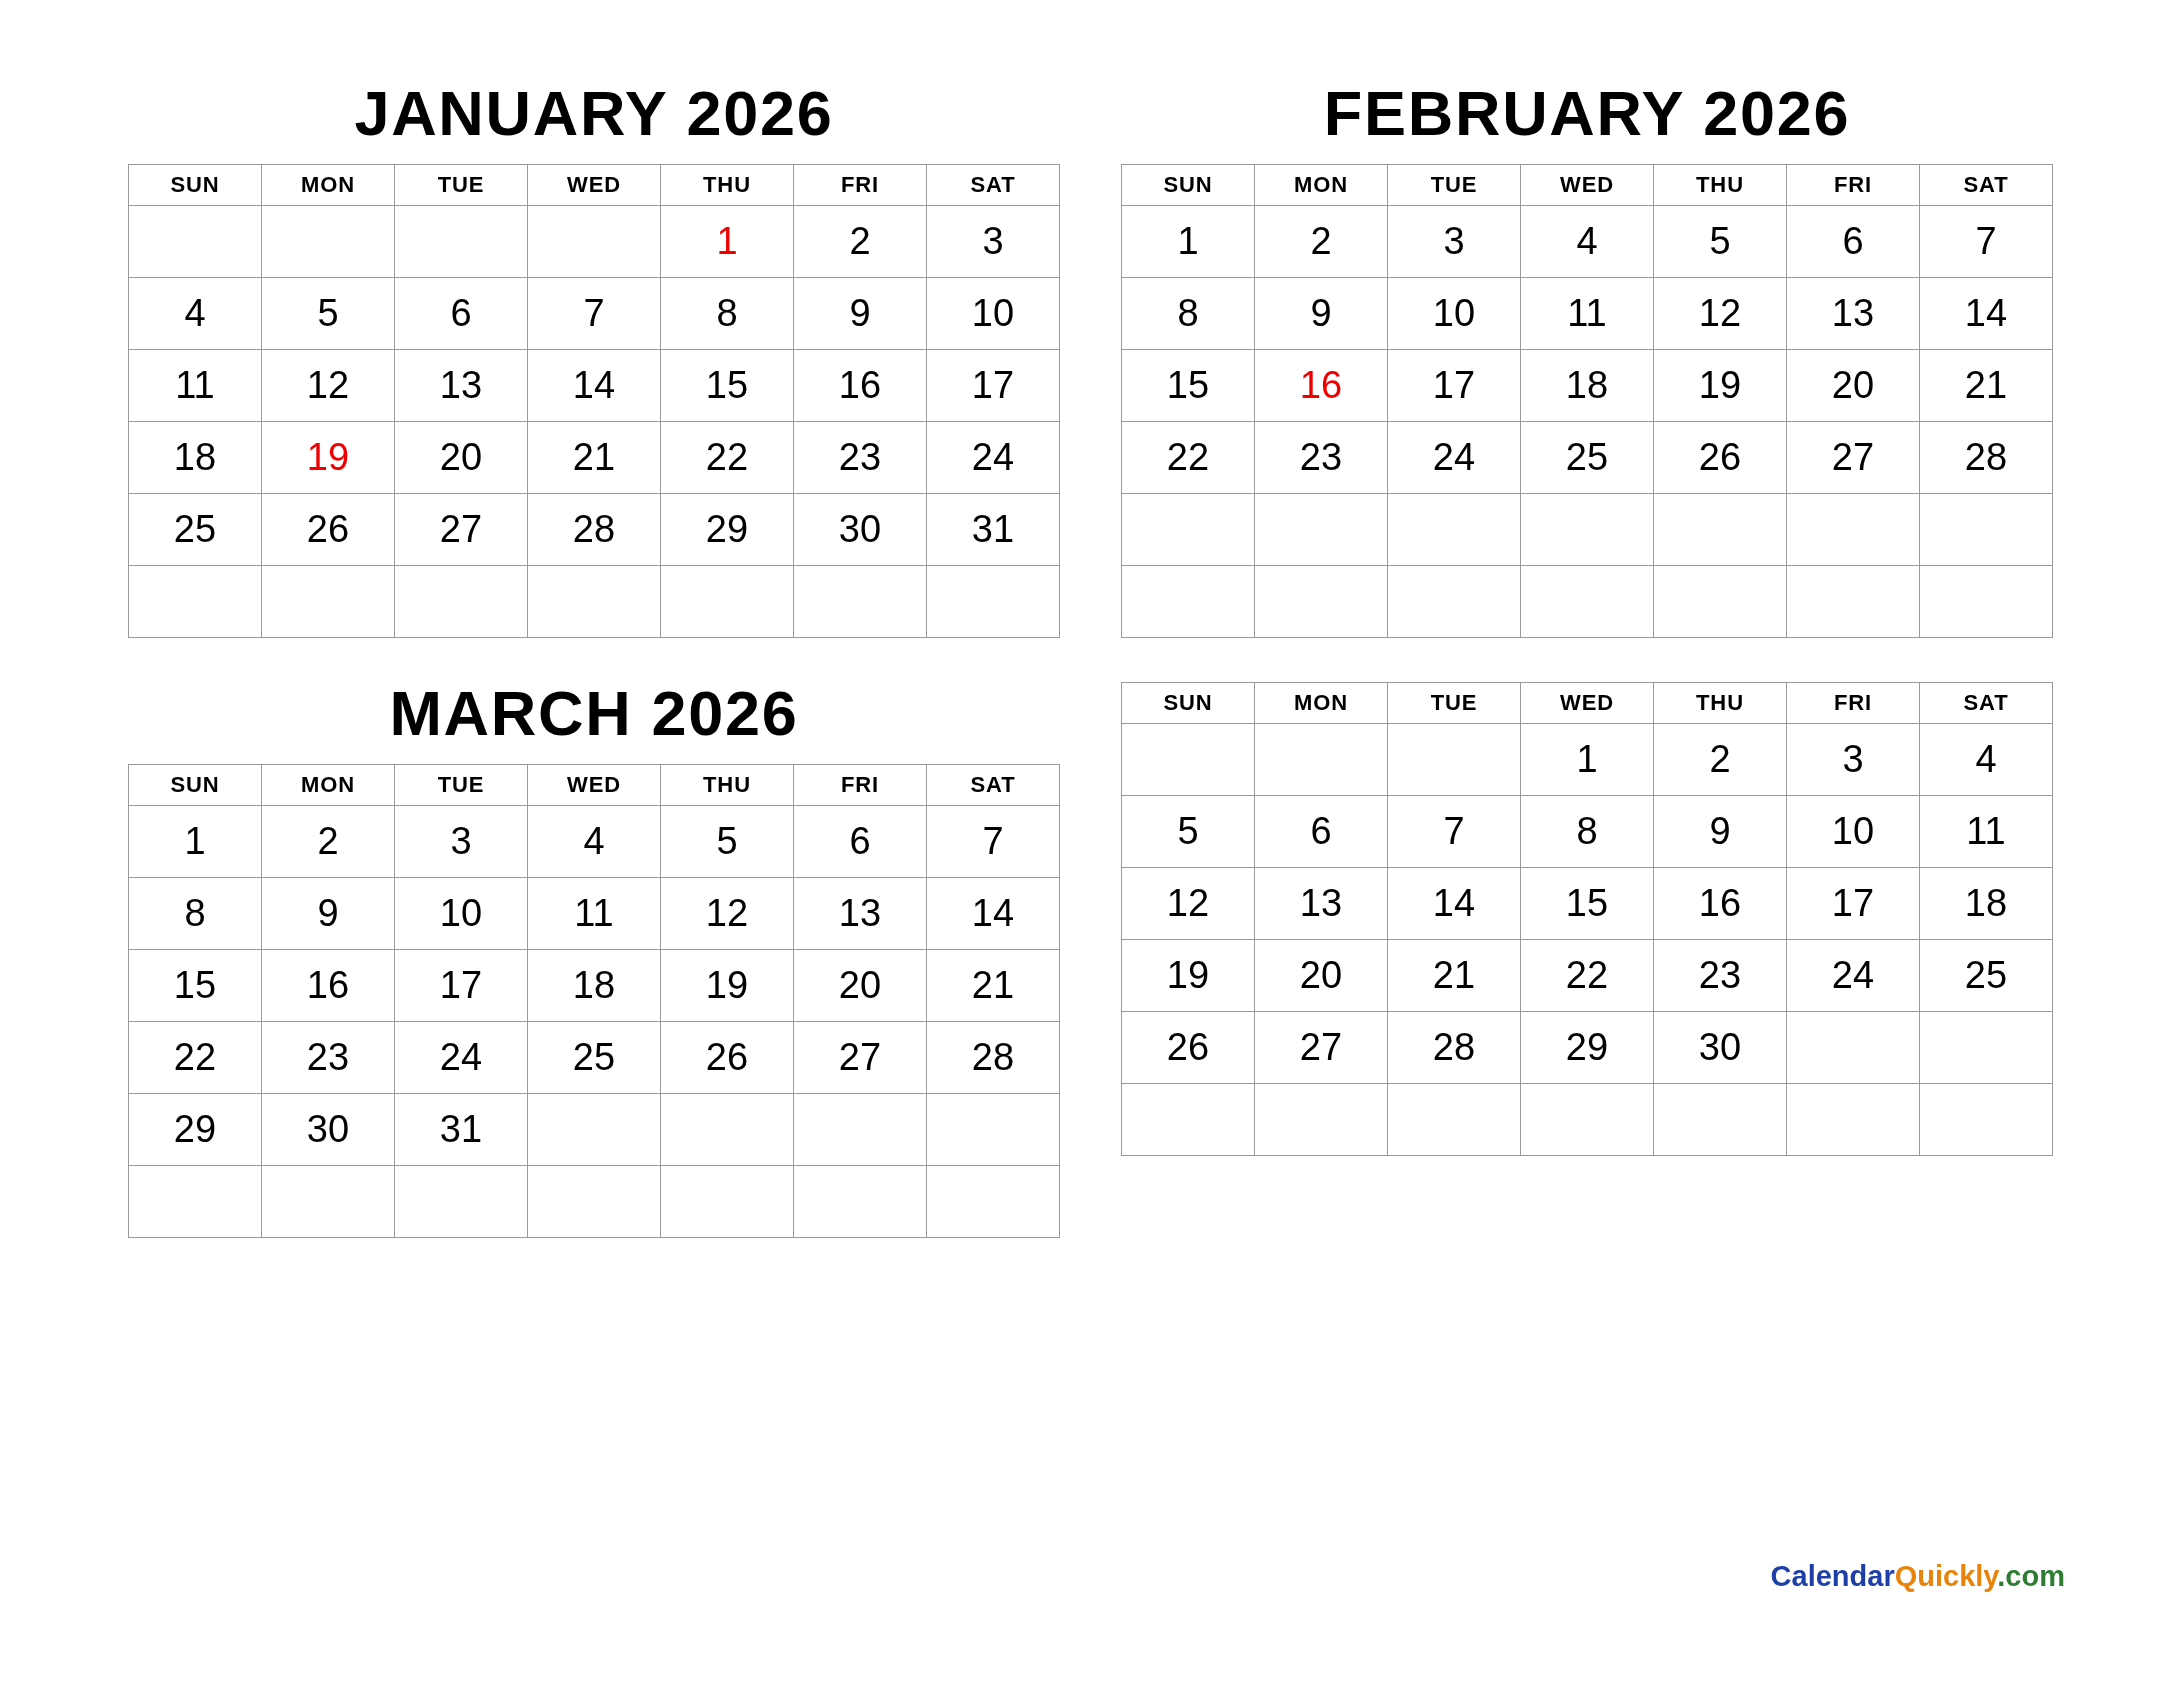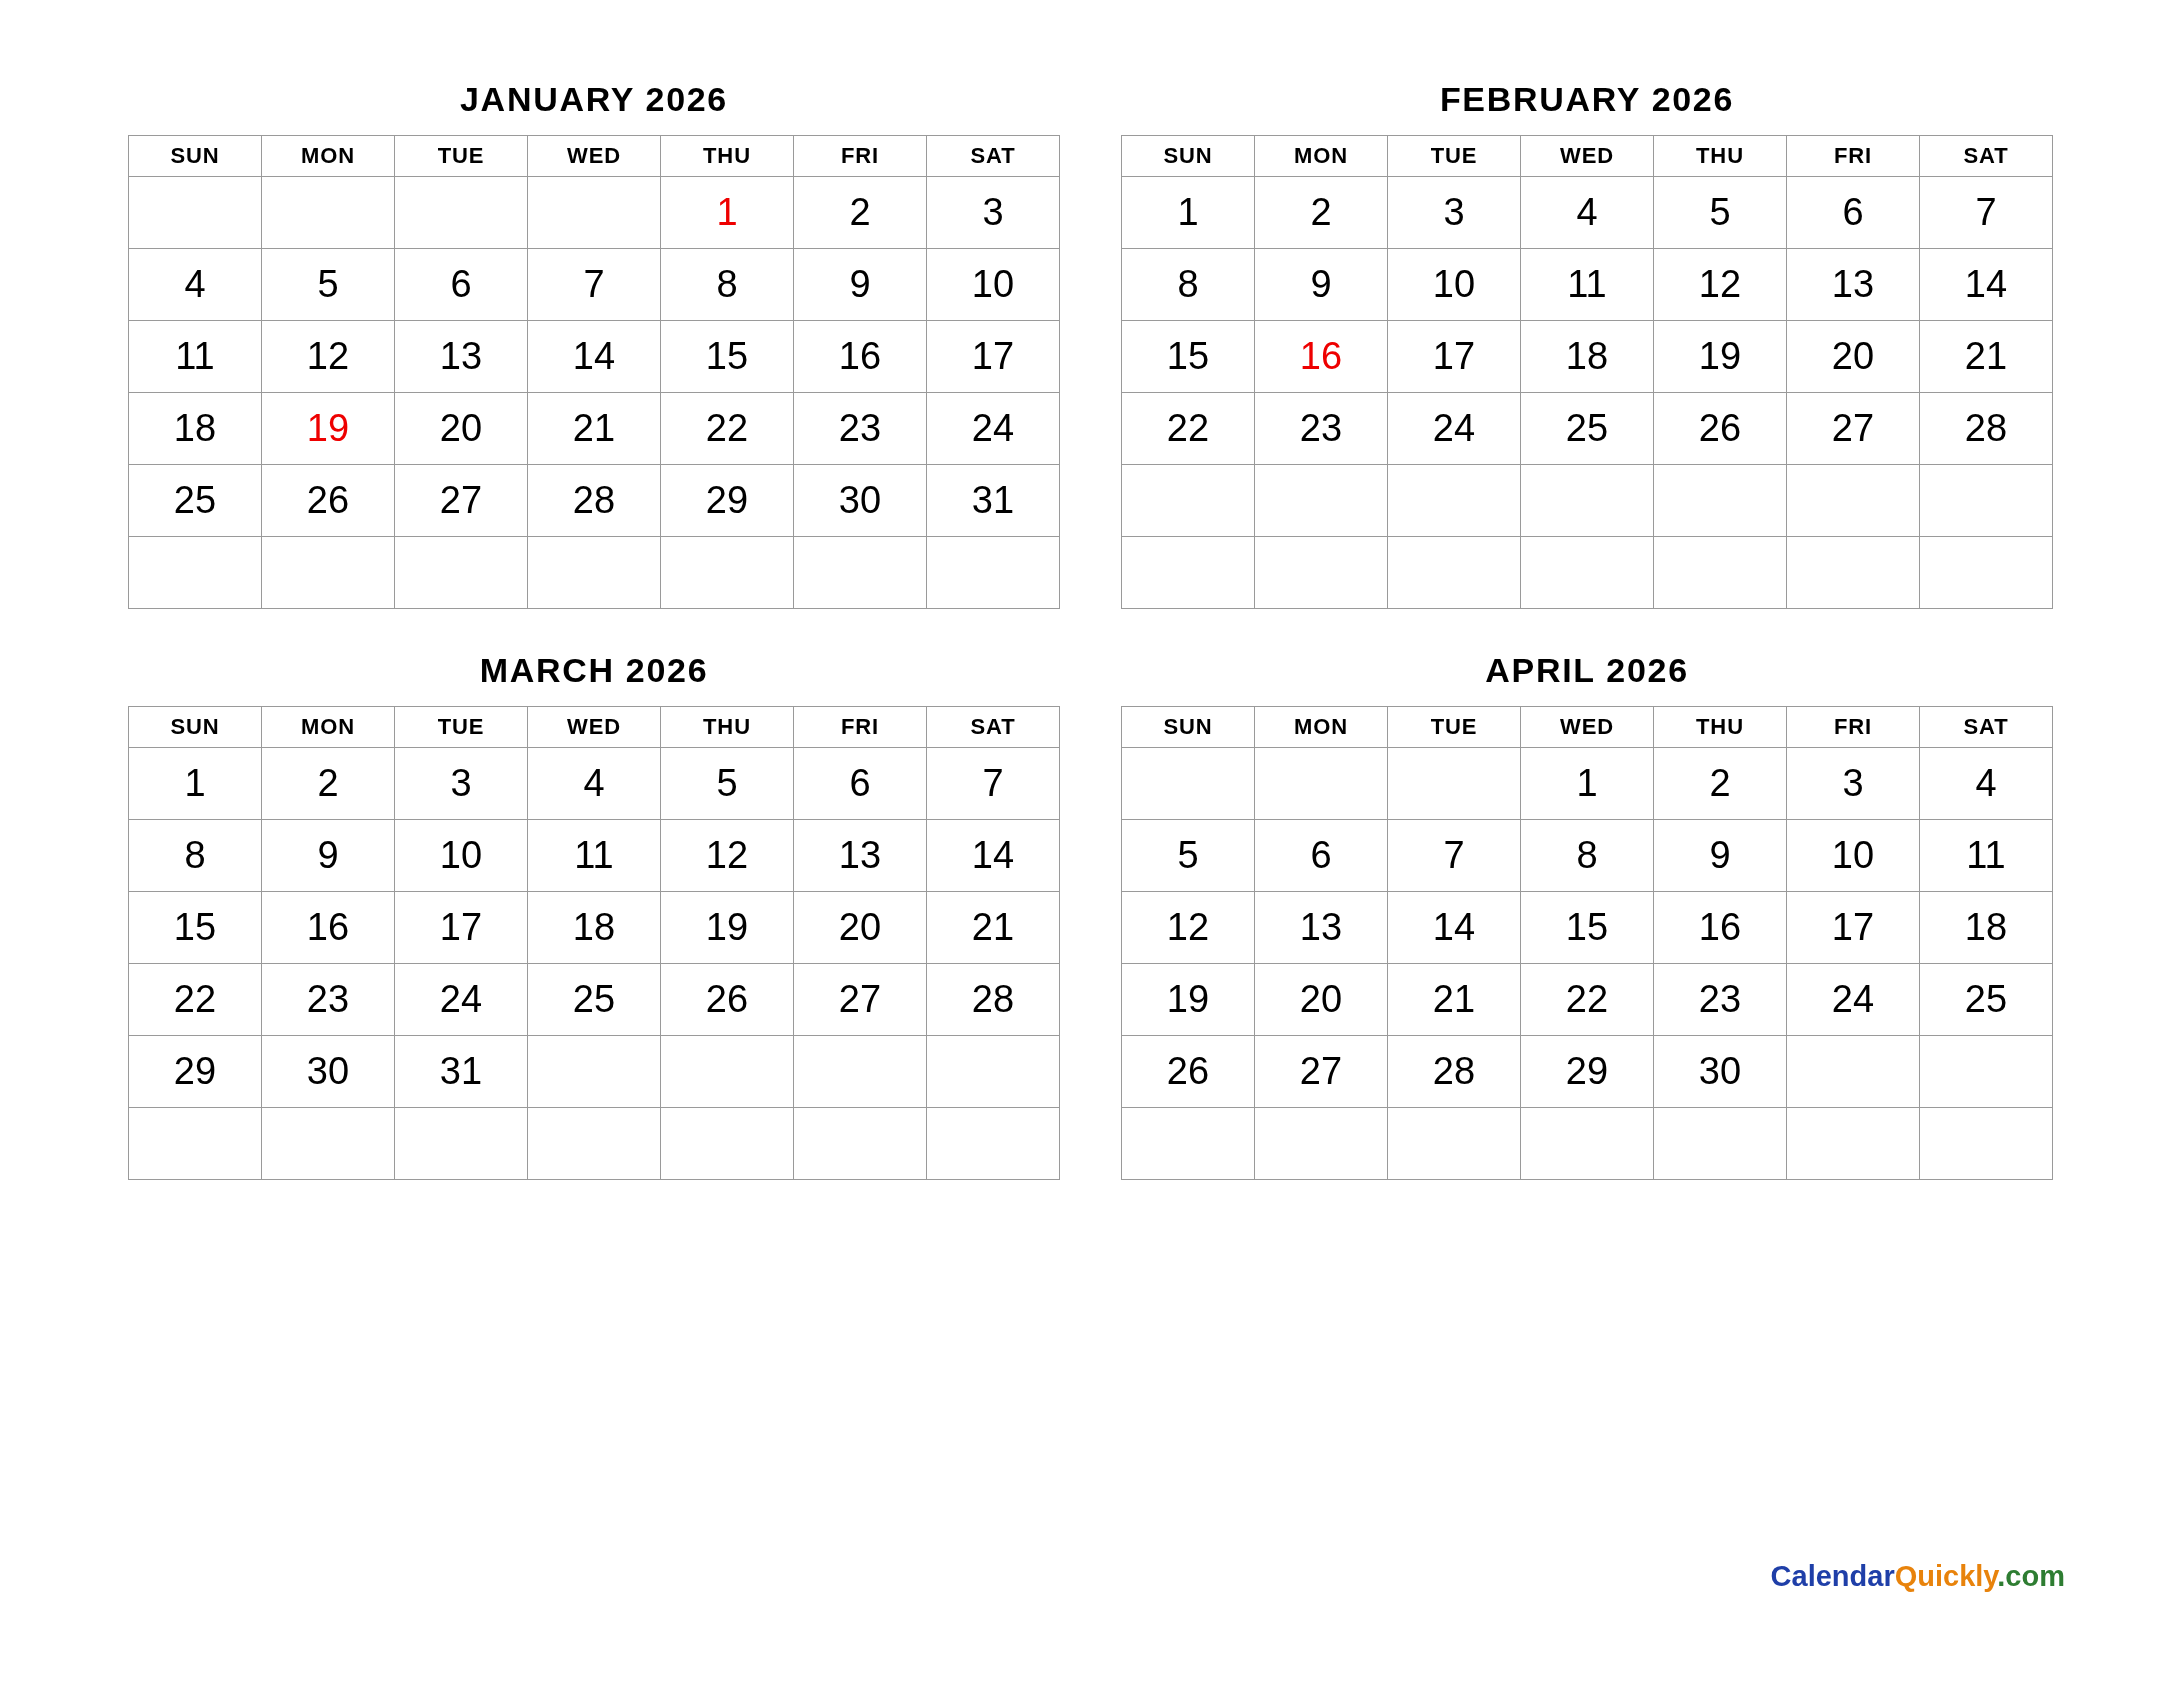--- a/index.html
+++ b/index.html
@@ -26,21 +26,21 @@
     display: grid;
     grid-template-columns: 1fr 1fr;
     column-gap: 61px;
     row-gap: 44px;
   }
   .month {
     width: 100%;
   }
   .month-title {
     text-align: center;
-    font-size: 34px;
+    font-size: 63px;
     font-weight: bold;
     letter-spacing: 1.7px;
     line-height: 1.0;
     padding-bottom: 19px;
     white-space: nowrap;
   }
   table.cal {
     width: 100%;
     border-collapse: collapse;
     table-layout: fixed;
@@ -303,21 +303,20 @@
               <td class="empty"></td>
               <td class="empty"></td>
               <td class="empty"></td>
               <td class="empty"></td>
             </tr>
           </tbody>
       </table>
     </div>
 
     <div class="month">
-      <div class="month-title">APRIL 2026</div>
       <table class="cal">
         <thead>
           <tr>
             <th>SUN</th>
             <th>MON</th>
             <th>TUE</th>
             <th>WED</th>
             <th>THU</th>
             <th>FRI</th>
             <th>SAT</th>

